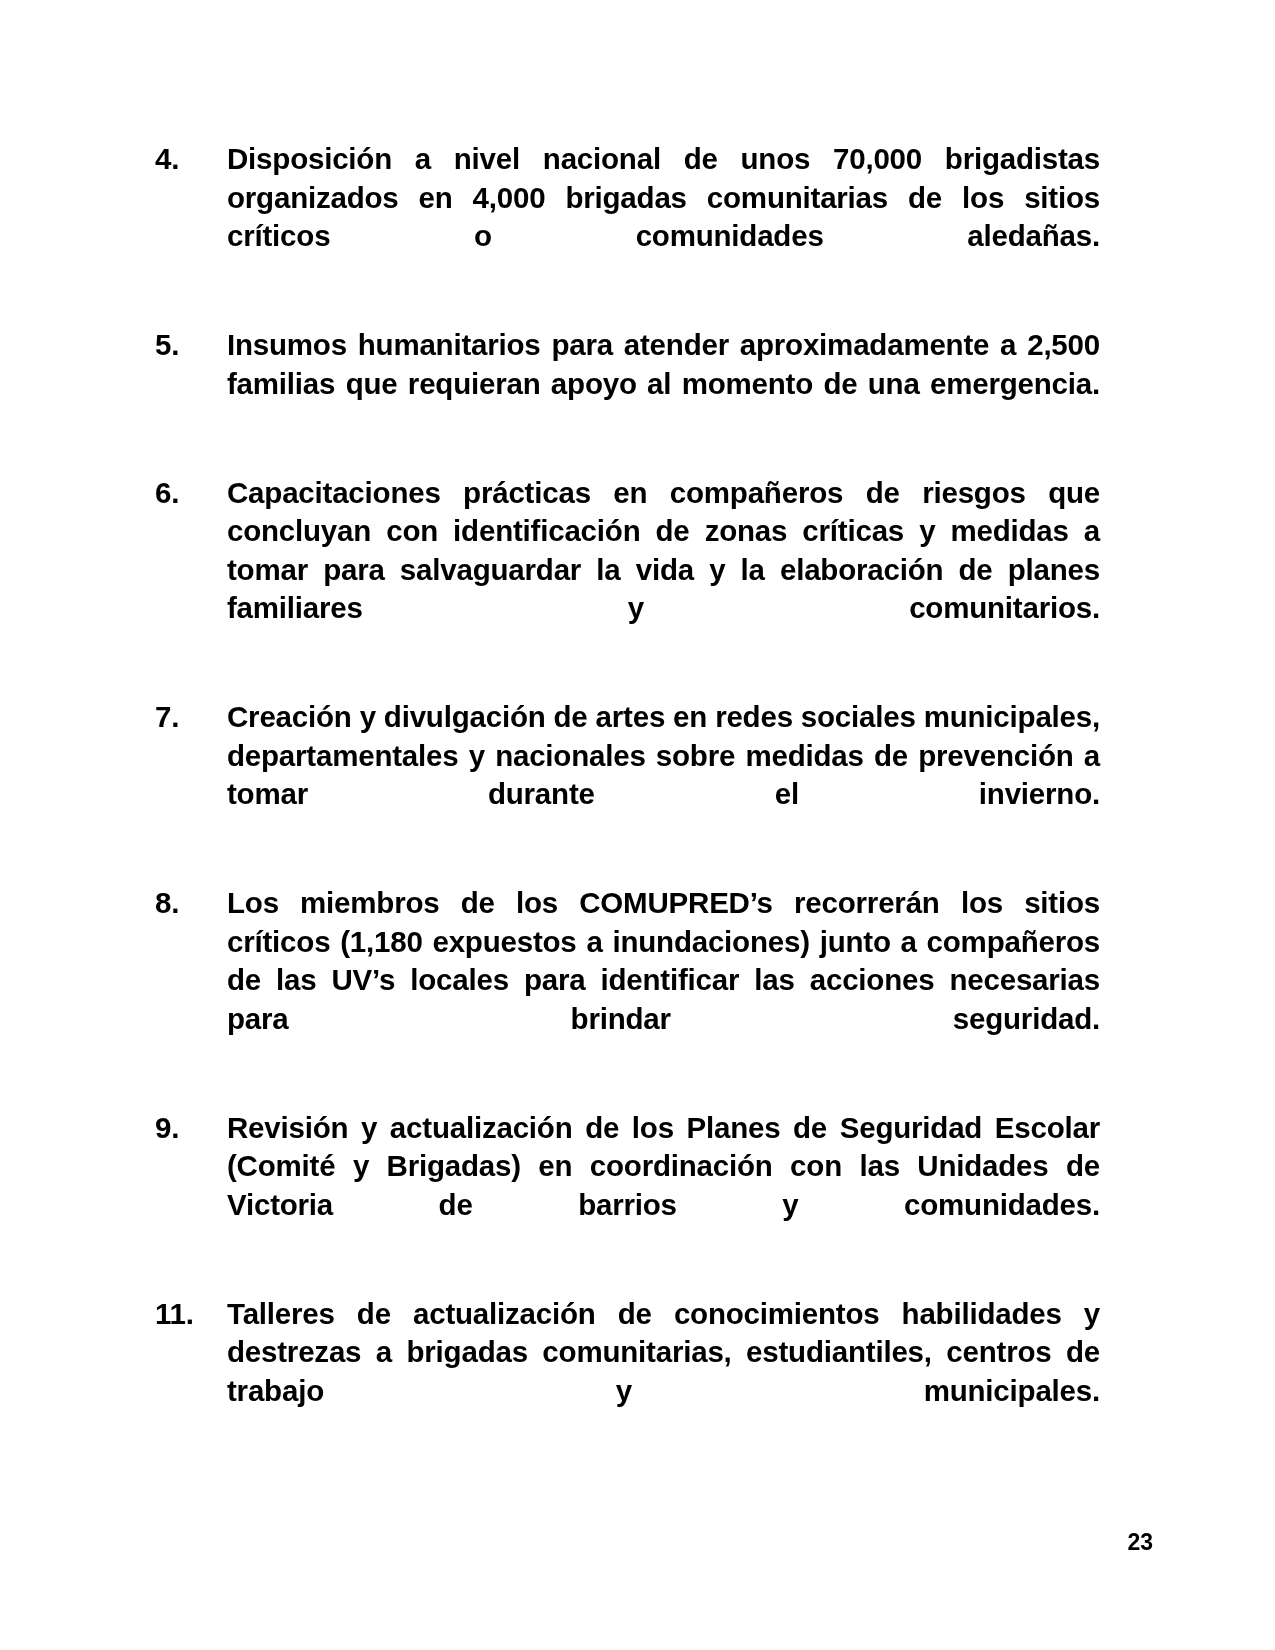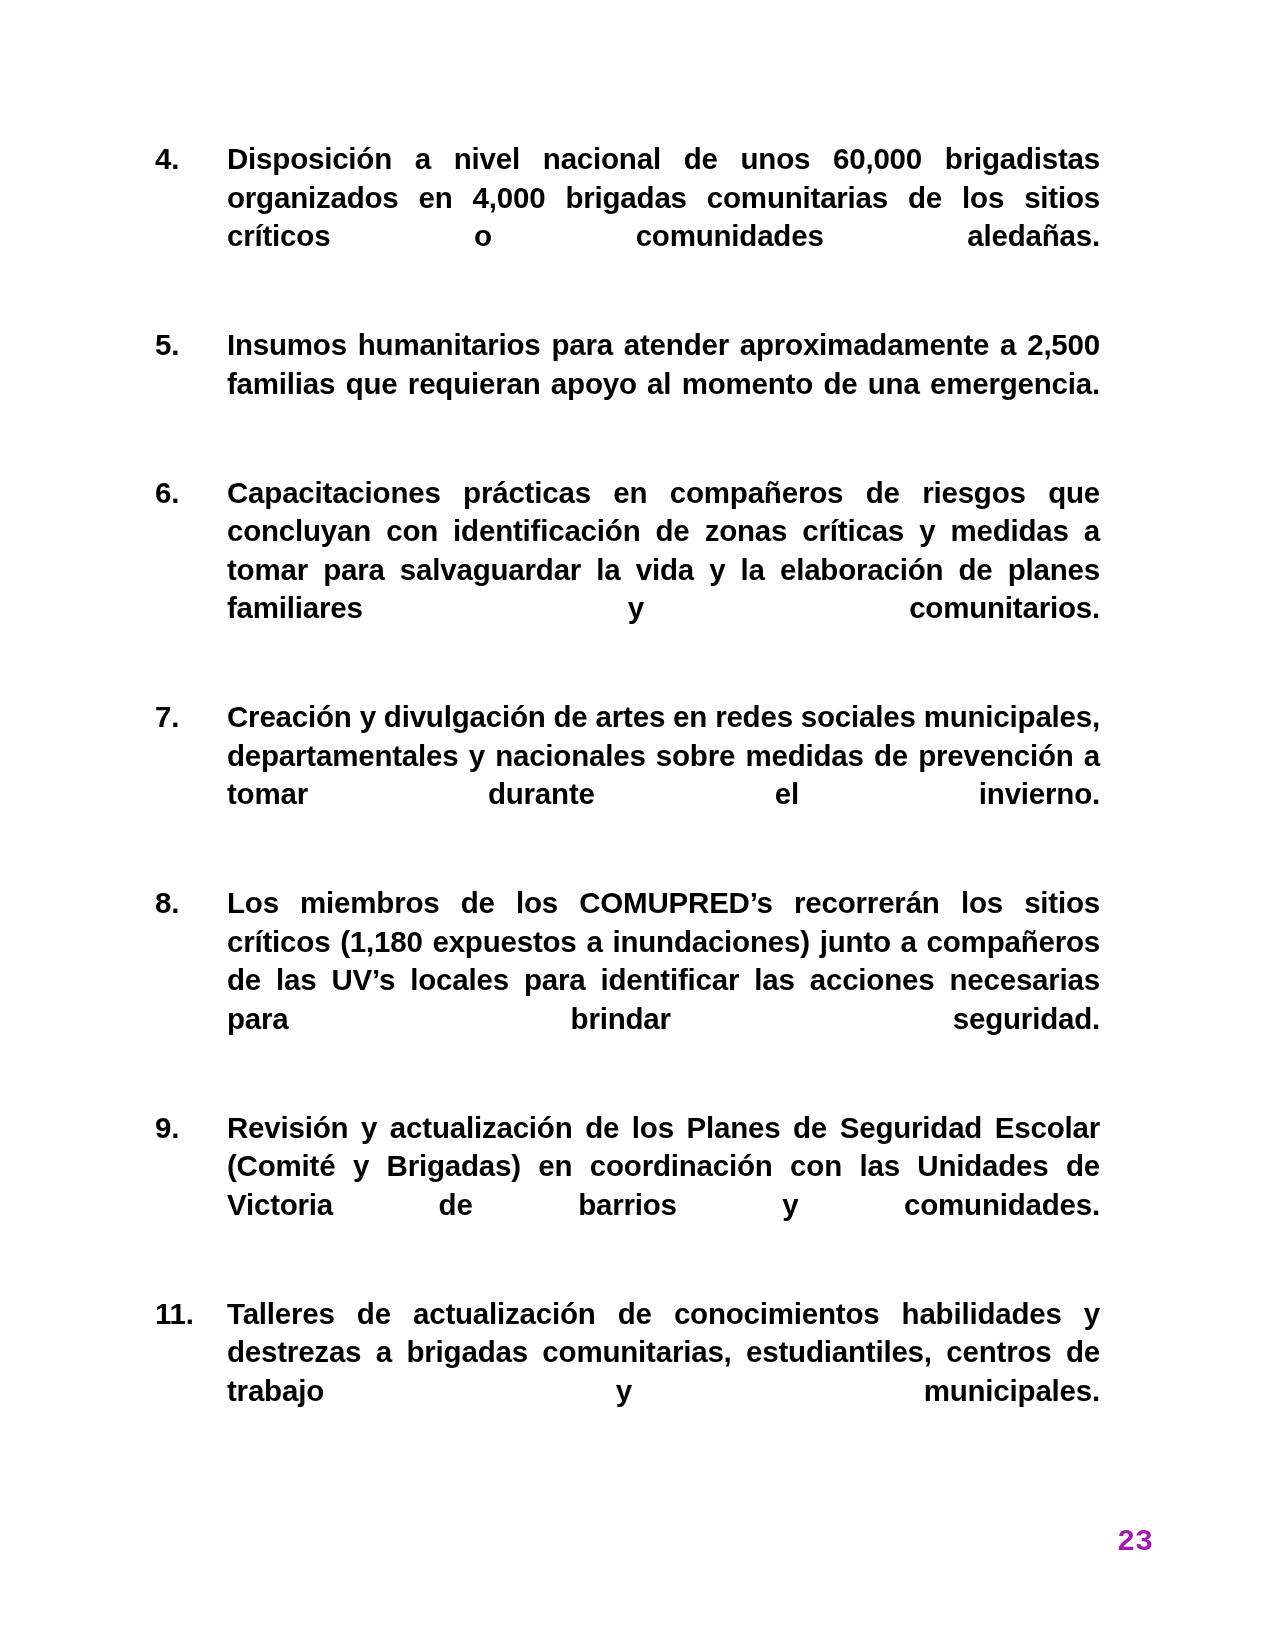--- a/index.html
+++ b/index.html
@@ -83,37 +83,37 @@
   }
 
   .no-justify .item-text::after {
     content: none;
   }
 
   .page-number {
     position: absolute;
     right: 122px;
     top: 1528px;
-    font-size: 30px;
+    font-size: 23px;
     font-weight: bold;
     line-height: 28px;
-    font-family: Liberation Mono, monospace;
-    color: #a21caf;
+    font-family: Liberation Sans, sans-serif;
+    color: #000000;
   }
 </style>
 </head>
 <body>
 
 <div class="page">
 
   <div class="content">
     <ol class="list">
         <li class="list-item">
           <span class="item-number">4.</span>
-          <span class="item-text">Disposición a nivel nacional de unos 60,000 brigadistas organizados en 4,000 brigadas comunitarias de los sitios críticos o comunidades aledañas.</span>
+          <span class="item-text">Disposición a nivel nacional de unos 70,000 brigadistas organizados en 4,000 brigadas comunitarias de los sitios críticos o comunidades aledañas.</span>
         </li>
         <li class="list-item">
           <span class="item-number">5.</span>
           <span class="item-text">Insumos humanitarios para atender aproximadamente a 2,500 familias que requieran apoyo al momento de una emergencia.</span>
         </li>
         <li class="list-item">
           <span class="item-number">6.</span>
           <span class="item-text">Capacitaciones prácticas en compañeros de riesgos que concluyan con identificación de zonas críticas y medidas a tomar para salvaguardar la vida y la elaboración de planes familiares y comunitarios.</span>
         </li>
         <li class="list-item">

